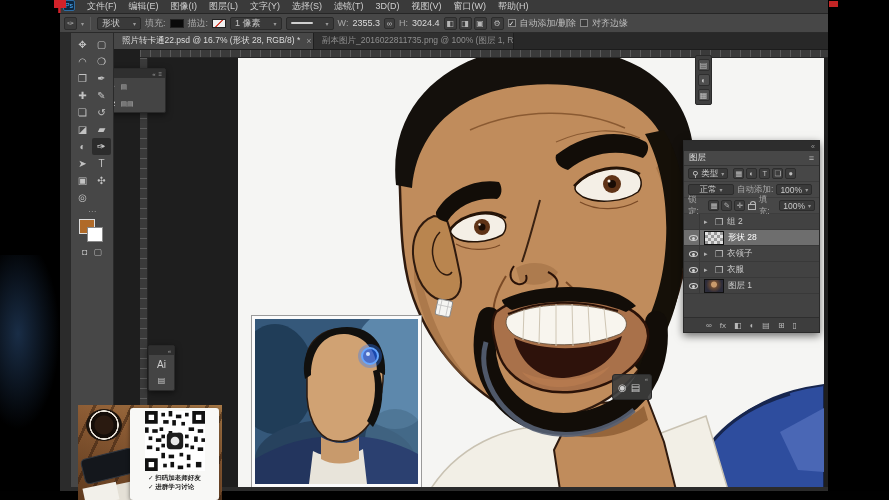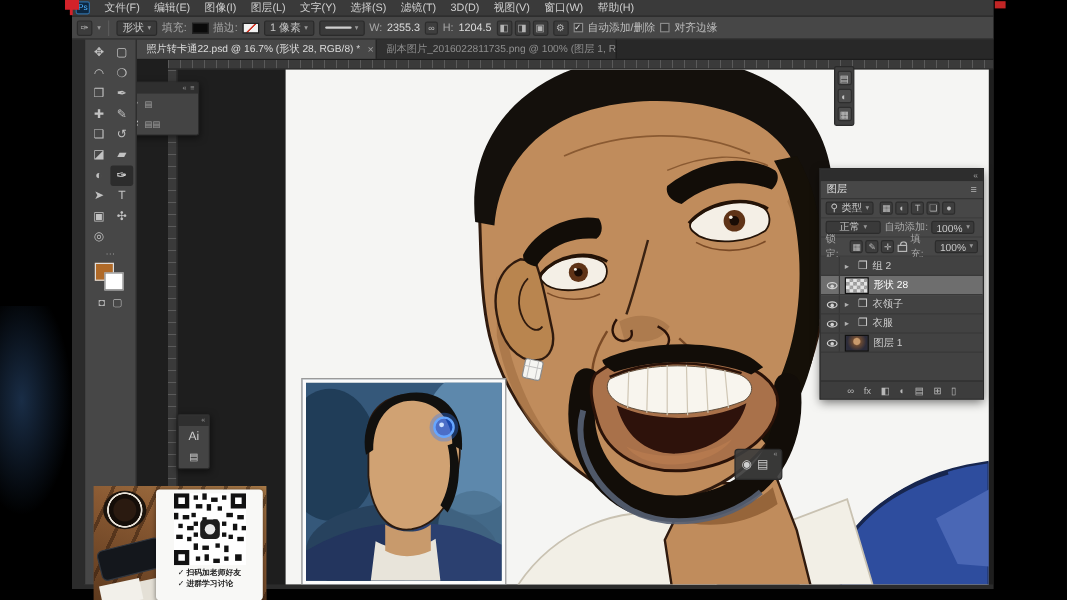--- a/index.html
+++ b/index.html
@@ -5,31 +5,31 @@
   html,body{margin:0;padding:0;background:#000;}
   #stage{position:relative;width:889px;height:500px;background:#000;overflow:hidden;
     font-family:"Liberation Sans","DejaVu Sans",sans-serif;color:#c8c8c8;}
   #stage *{box-sizing:border-box;}
 
   
   #app{position:absolute;left:60px;top:0;width:768px;height:491px;background:#2b2b2b;overflow:hidden;}
 
   
   #menubar{position:absolute;left:0;top:0;width:100%;height:14px;background:#3a3a3a;
-    display:flex;align-items:center;gap:0;font-size:9px;color:#cfcfcf;border-bottom:1px solid #262626;}
+    display:flex;align-items:flex-start;gap:0;font-size:9px;color:#cfcfcf;border-bottom:1px solid #262626;}
   #ps-badge{width:12px;height:11px;margin:0 6px 0 3px;background:#0d2740;border:1px solid #2d6ca3;
     border-radius:2px;color:#4db1ff;font-size:7px;line-height:9px;text-align:center;}
   .menu-item{padding:0 6px;line-height:13px;white-space:nowrap;}
 
   
   #optionsbar{position:absolute;left:0;top:14px;width:100%;height:19px;background:#474747;
     display:flex;align-items:center;font-size:9px;color:#bdbdbd;border-bottom:1px solid #2a2a2a;gap:4px;padding:0 4px;}
   .opt-sep{width:1px;height:13px;background:#5a5a5a;margin:0 2px;}
   .opt-drop{background:#3a3a3a;border:1px solid #2a2a2a;border-radius:2px;height:13px;
-    display:flex;align-items:center;gap:3px;padding:0 4px;color:#c6c6c6;}
+    display:flex;align-items:center;gap:13px;padding:0 4px;color:#c6c6c6;}
   .caret{font-size:6px;color:#9a9a9a;}
   .swatch{width:14px;height:9px;border:1px solid #222;}
   .swatch.fill{background:#0a0a0a;}
   .swatch.stroke{background:linear-gradient(135deg,#f2f2f2 45%,#d23a2a 48%,#d23a2a 55%,#f2f2f2 58%);}
   .line-prev{width:22px;height:2px;background:#cfcfcf;border-radius:1px;}
   .opt-icon{width:13px;height:13px;background:#3c3c3c;border:1px solid #2c2c2c;border-radius:2px;
     display:flex;align-items:center;justify-content:center;font-size:8px;color:#b5b5b5;}
   .cbx{width:8px;height:8px;border:1px solid #8a8a8a;background:#3a3a3a;display:inline-flex;
     align-items:center;justify-content:center;font-size:7px;color:#e8e8e8;line-height:1;}
   .num{color:#dcdcdc;}
@@ -183,21 +183,21 @@
         <span class="caret">▾</span>
       </span>
       <span class="opt-drop">
         <span class="line-prev"></span>
         <span class="caret">▾</span>
       </span>
       <span class="lp-label">W:</span>
       <span class="num">2355.3</span>
       <span class="tiny-icon">∞</span>
       <span class="lp-label">H:</span>
-      <span class="num">1204.5</span>
+      <span class="num">3024.4</span>
       <span id="path-ops" style="display:flex;gap:2px;">
           <span class="opt-icon">◧</span>
           <span class="opt-icon">◨</span>
           <span class="opt-icon">▣</span>
         </span>
       <span class="opt-icon">⚙</span>
       <span class="cbx">✓</span>
       <span>自动添加/删除</span>
       <span class="cbx"></span>
       <span>对齐边缘</span>

